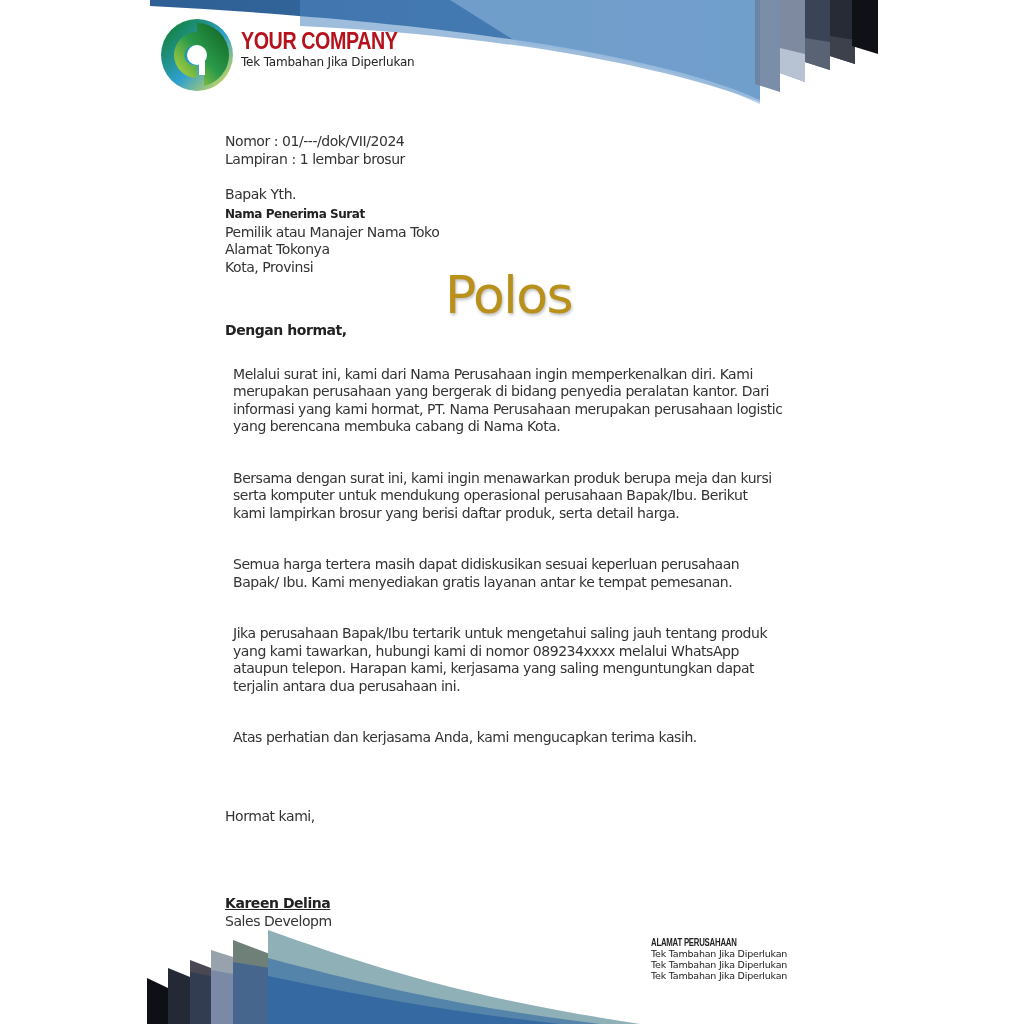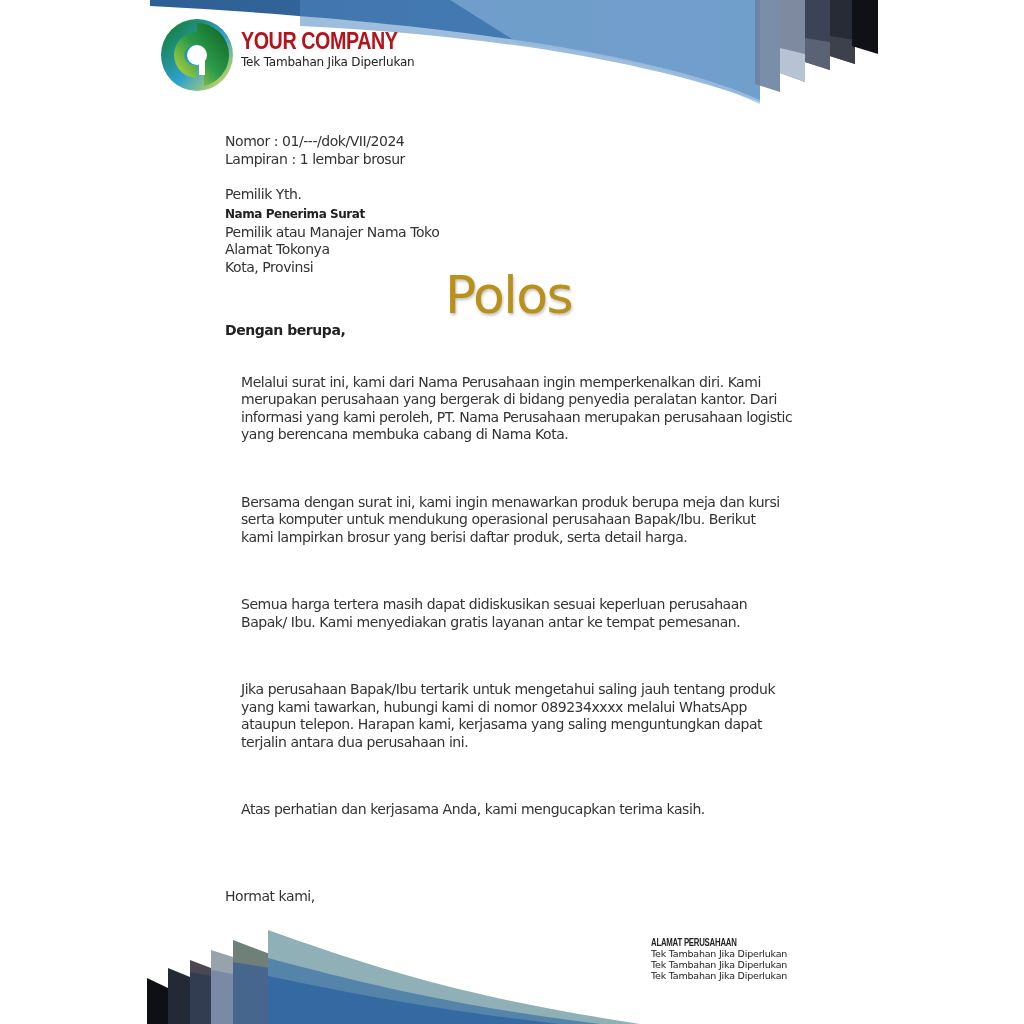--- a/index.html
+++ b/index.html
@@ -24,21 +24,21 @@
 
     .letter {
       position: absolute; left: 225px; top: 133px; width: 600px;
       font-family: "DejaVu Sans", sans-serif; font-size: 14px; color: #333;
       line-height: 17.5px;
     }
     .letter .line { white-space: nowrap; letter-spacing: -0.45px; }
     .gap-s { height: 18px; }
     .recipient-name { font-weight: bold; font-size: 12px; color: #222; line-height: 20px; letter-spacing: -0.3px; }
     .salutation { font-weight: bold; color: #222; letter-spacing: -0.4px; }
-    .para { margin: 16px; }
+    .para { margin: 8px; }
     .signer { font-weight: bold; text-decoration: underline; color: #222; letter-spacing: -0.3px; }
 
     .watermark {
       position: absolute; left: 445px; top: 265px;
       font-family: "DejaVu Sans", sans-serif; font-size: 52px; color: #b8901a;
       letter-spacing: -1.5px; text-shadow: 1px 2px 3px rgba(0,0,0,0.25);
     }
 
     .address-block { position: absolute; left: 651px; top: 937px; font-family: "DejaVu Sans", sans-serif; color: #222; }
     .address-title { font-family: "Liberation Sans", sans-serif; font-weight: bold; font-size: 10px; letter-spacing: -0.3px; transform: scaleX(0.78); transform-origin: left top; white-space: nowrap; }
@@ -92,34 +92,34 @@
 
   <div class="watermark">Polos</div>
 
   <div class="letter">
     <div>
       <div class="line">Nomor : 01/---/dok/VII/2024</div>
       <div class="line">Lampiran : 1 lembar brosur</div>
     </div>
     <div class="gap-s"></div>
     <div>
-      <div class="line">Pemilik Yth.</div>
+      <div class="line">Bapak Yth.</div>
       <div class="line recipient-name">Nama Penerima Surat</div>
       <div class="line">Pemilik atau Manajer Nama Toko</div>
       <div class="line">Alamat Tokonya</div>
       <div class="line">Kota, Provinsi</div>
     </div>
     <div style="height:46px"></div>
-    <div class="line salutation">Dengan berupa,</div>
+    <div class="line salutation">Dengan hormat,</div>
     <div class="gap-s"></div>
 
     <div class="para">
       <div class="line">Melalui surat ini, kami dari Nama Perusahaan ingin memperkenalkan diri. Kami</div>
       <div class="line">merupakan perusahaan yang bergerak di bidang penyedia peralatan kantor. Dari</div>
-      <div class="line">informasi yang kami peroleh, PT. Nama Perusahaan merupakan perusahaan logistic</div>
+      <div class="line">informasi yang kami hormat, PT. Nama Perusahaan merupakan perusahaan logistic</div>
       <div class="line">yang berencana membuka cabang di Nama Kota.</div>
     </div>
     <div class="gap-s"></div>
     <div class="para">
       <div class="line">Bersama dengan surat ini, kami ingin menawarkan produk berupa meja dan kursi</div>
       <div class="line">serta komputer untuk mendukung operasional perusahaan Bapak/Ibu. Berikut</div>
       <div class="line">kami lampirkan brosur yang berisi daftar produk, serta detail harga.</div>
     </div>
     <div class="gap-s"></div>
     <div class="para">

